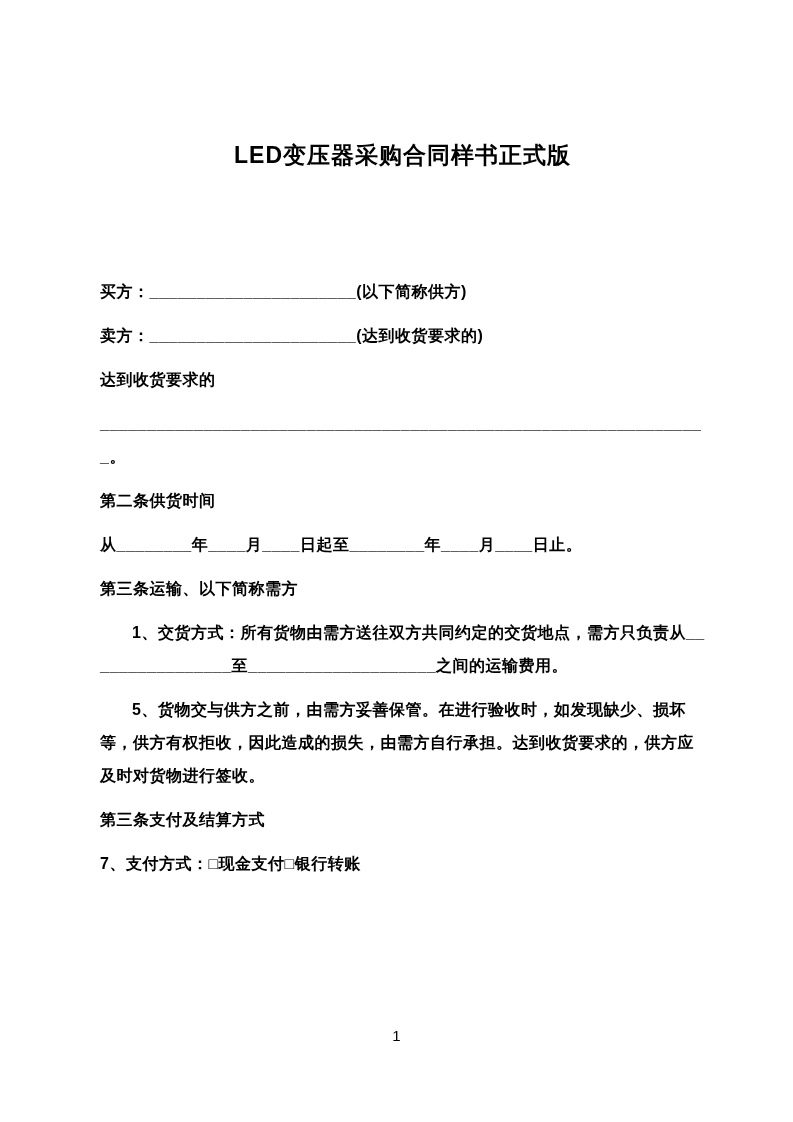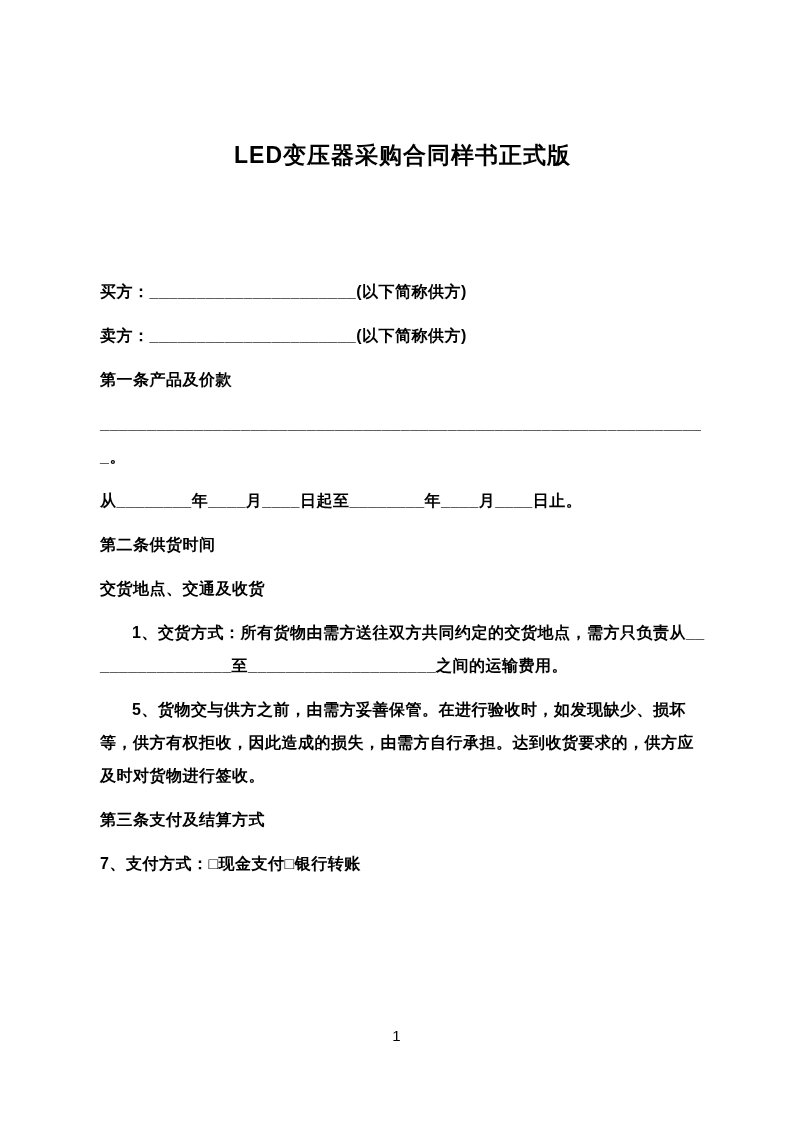--- a/index.html
+++ b/index.html
@@ -53,31 +53,31 @@
 </style>
 </head>
 <body>
 
 <div class="page">
 
   <h1 class="doc-title">LED变压器采购合同样书正式版</h1>
 
   <p class="para">买方：______________________(以下简称供方)</p>
 
-  <p class="para">卖方：______________________(以下简称供方)</p>
+  <p class="para">卖方：______________________(达到收货要求的)</p>
 
-  <p class="para heading">第一条产品及价款</p>
+  <p class="para heading">达到收货要求的</p>
 
   <p class="para">_________________________________________________________________。</p>
 
+  <p class="para heading">第二条供货时间</p>
+
   <p class="para">从________年____月____日起至________年____月____日止。</p>
 
-  <p class="para heading">第二条供货时间</p>
-
-  <p class="para heading">交货地点、交通及收货</p>
+  <p class="para heading">第三条运输、以下简称需方</p>
 
   <p class="para indent">1、交货方式：所有货物由需方送往双方共同约定的交货地点，需方只负责从________________至____________________之间的运输费用。</p>
 
 
   <p class="para indent">5、货物交与供方之前，由需方妥善保管。在进行验收时，如发现缺少、损坏等，供方有权拒收，因此造成的损失，由需方自行承担。达到收货要求的，供方应及时对货物进行签收。</p>
 
   <p class="para heading">第三条支付及结算方式</p>
 
   <p class="para">7、支付方式：□现金支付□银行转账</p>
 

